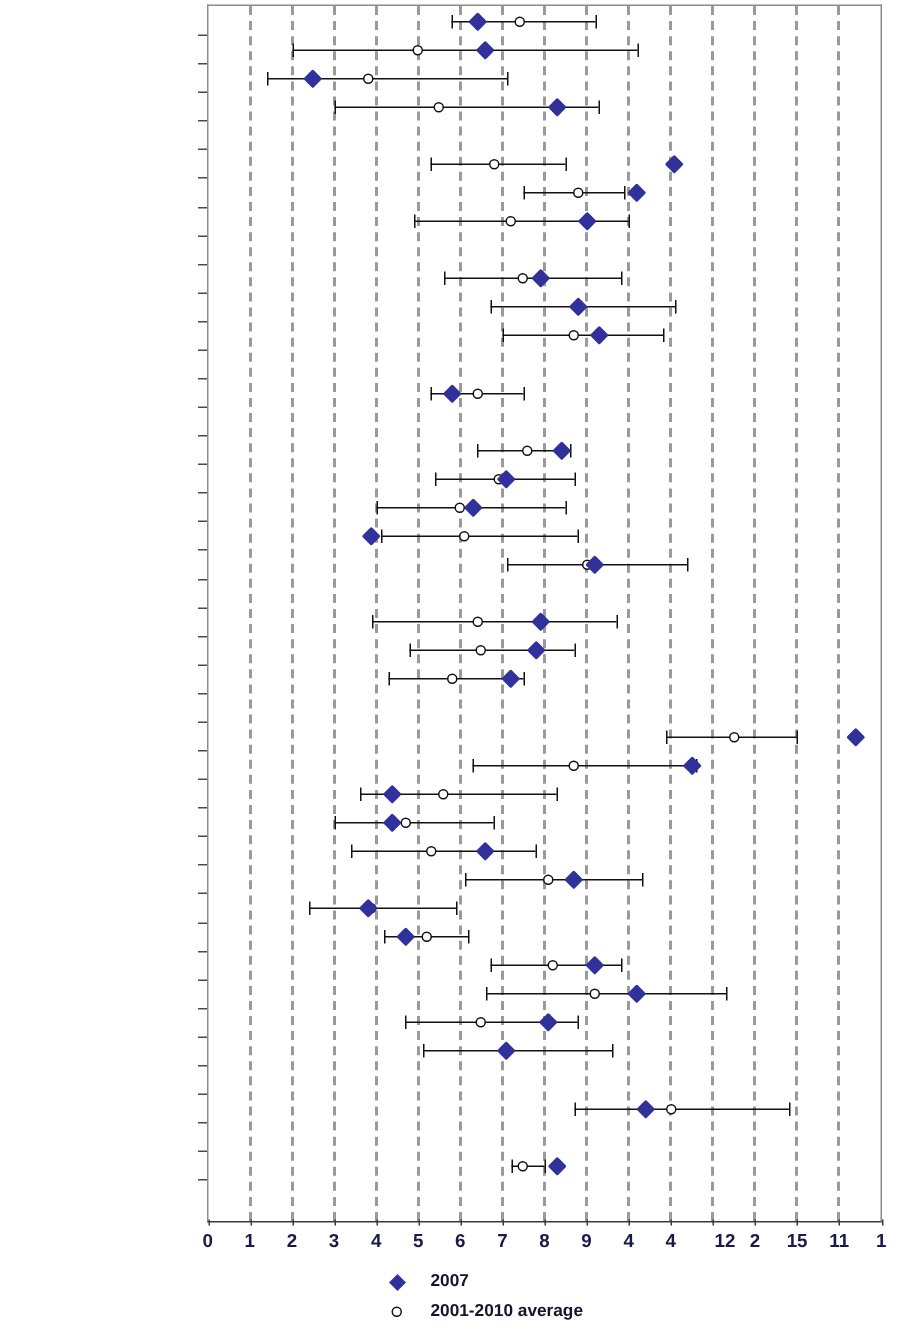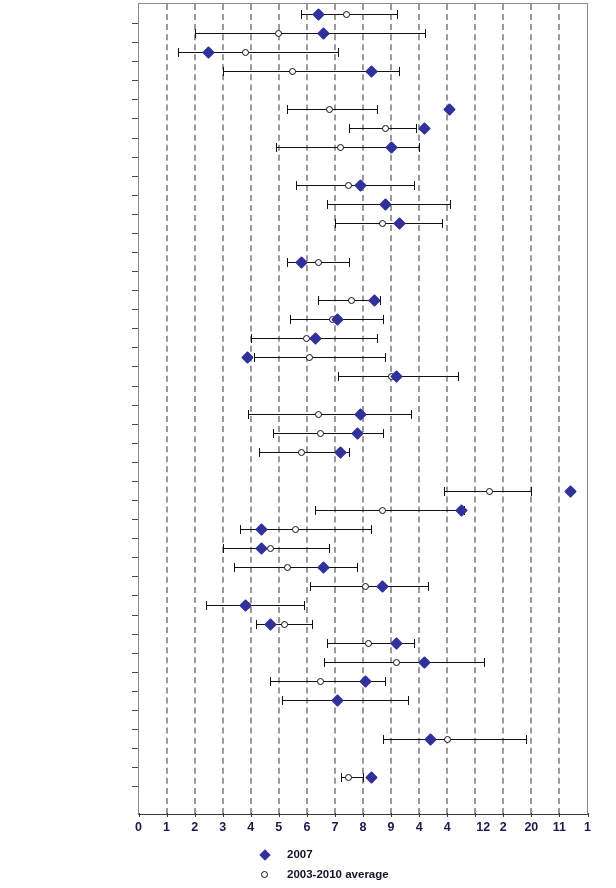--- a/index.html
+++ b/index.html
@@ -361,31 +361,31 @@
       <div class="xtick-label" style="left: 391.062px;">9</div>
       <div class="axis-tick" style="left: 419.125px;"></div>
       <div class="xtick-label" style="left: 419.125px;">4</div>
       <div class="axis-tick" style="left: 447.188px;"></div>
       <div class="xtick-label" style="left: 447.188px;">4</div>
       <div class="axis-tick" style="left: 475.25px;"></div>
       <div class="xtick-label" style="left: 475.25px; text-align: right;">12</div>
       <div class="axis-tick" style="left: 503.312px;"></div>
       <div class="xtick-label" style="left: 503.312px;">2</div>
       <div class="axis-tick" style="left: 531.375px;"></div>
-      <div class="xtick-label" style="left: 531.375px;">20</div>
+      <div class="xtick-label" style="left: 531.375px;">15</div>
       <div class="axis-tick" style="left: 559.438px;"></div>
       <div class="xtick-label" style="left: 559.438px;">11</div>
       <div class="axis-tick" style="left: 587.5px;"></div>
       <div class="xtick-label" style="left: 587.5px;">1</div>
     </div>
 
   <div id="legend">
     <div class="legend-row">
       <span class="legend-diamond"></span>
       <span class="legend-label">2007</span>
     </div>
     <div class="legend-row">
       <span class="legend-circle"></span>
-      <span class="legend-label">2003-2010 average</span>
+      <span class="legend-label">2001-2010 average</span>
     </div>
   </div>
 
 </div>
 
 </body></html>

